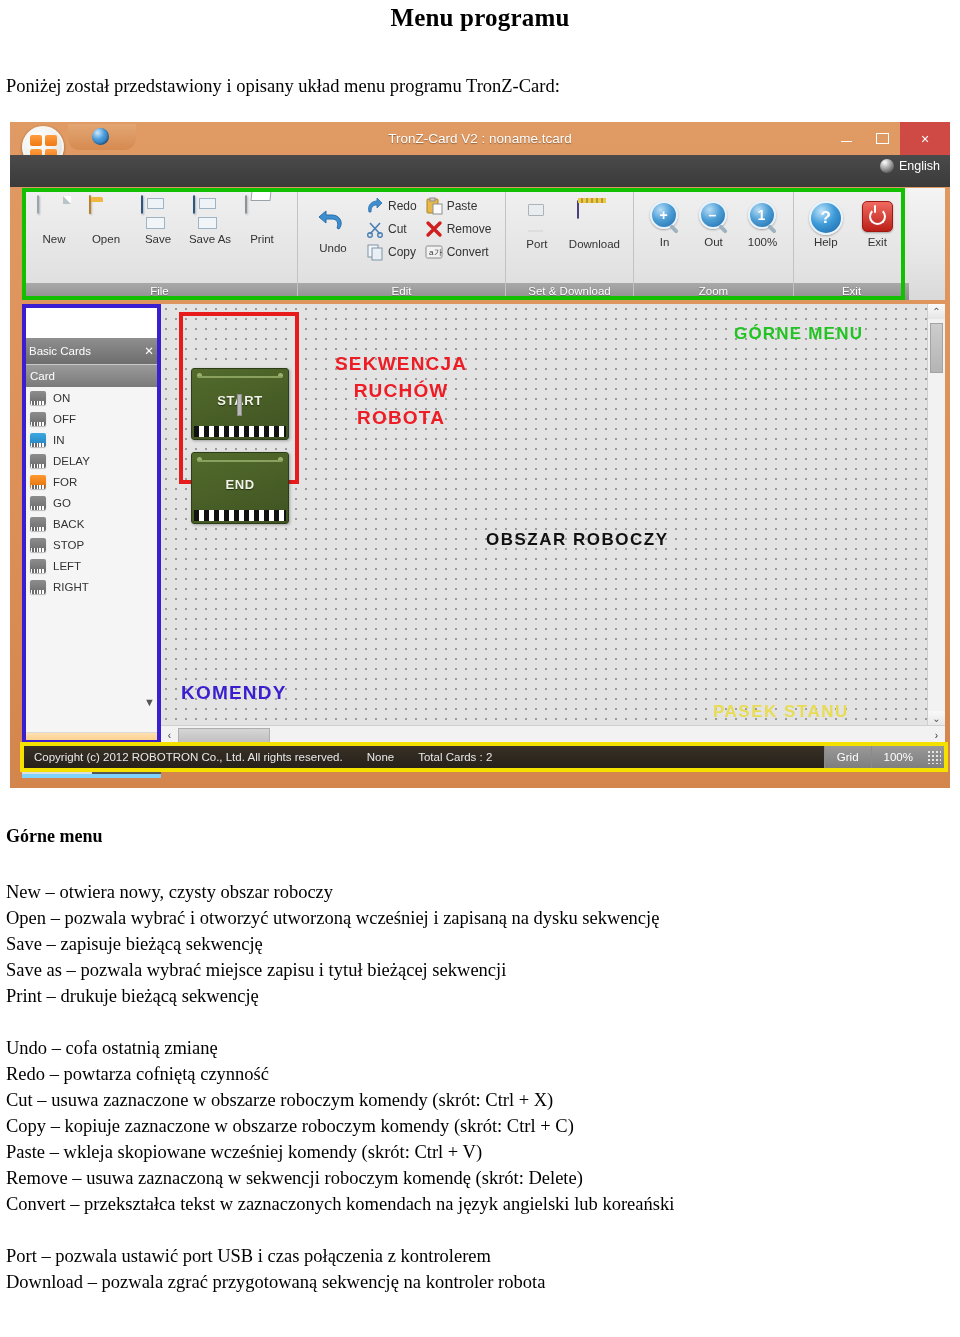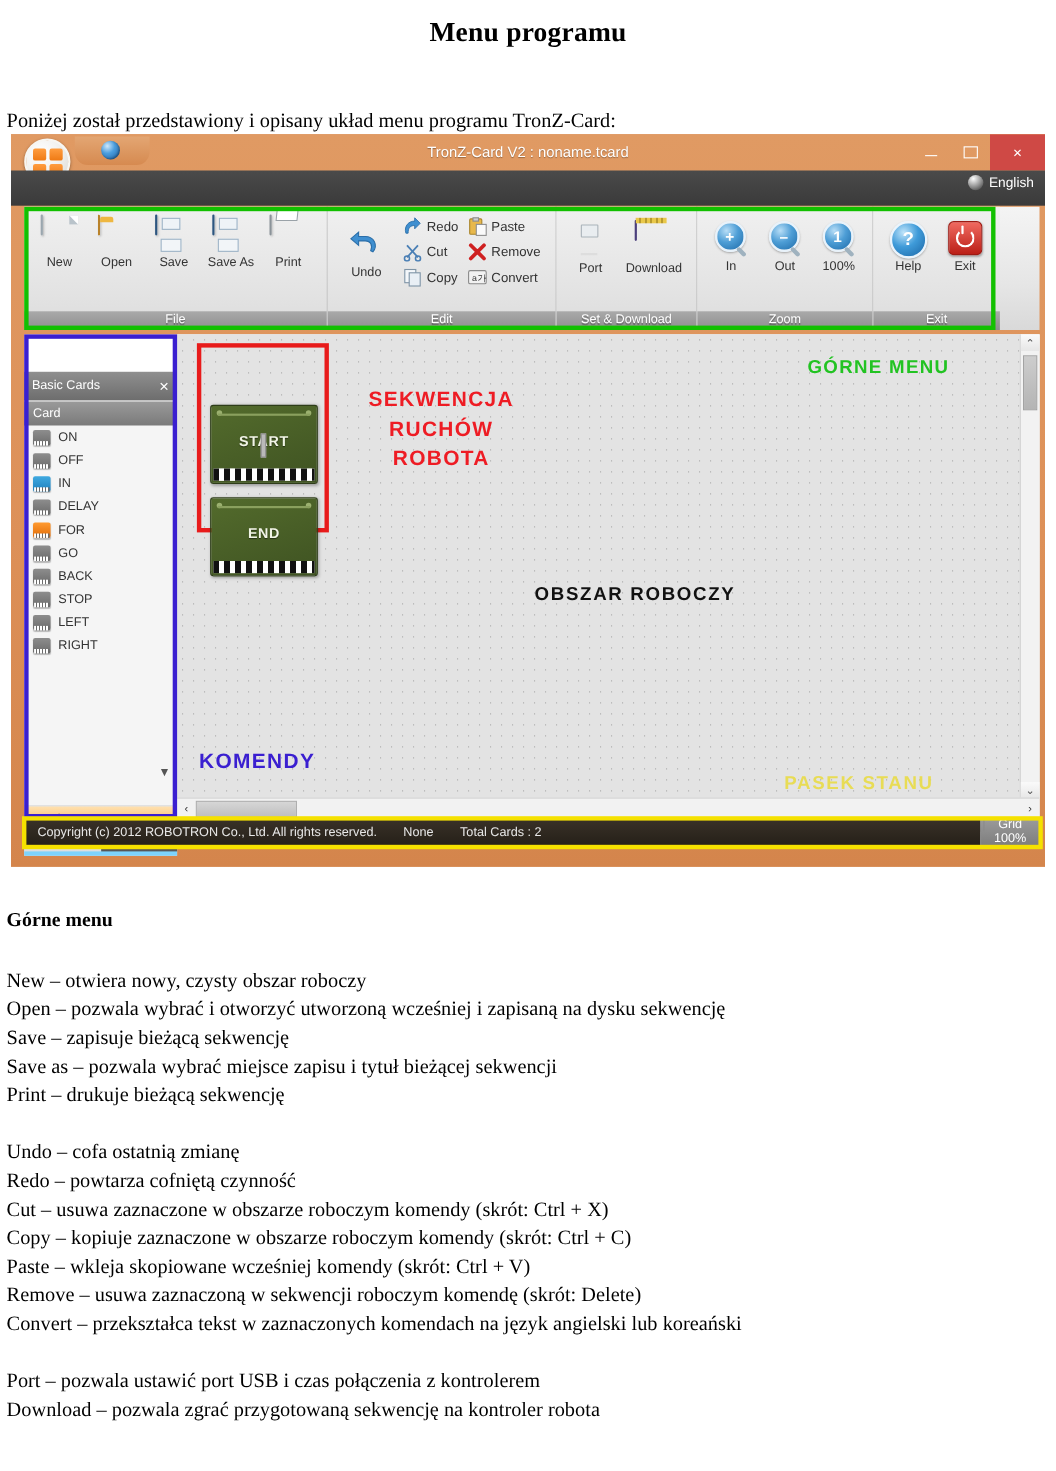--- a/index.html
+++ b/index.html
@@ -11,21 +11,21 @@
     overflow:hidden;
     position:relative;
   }
 
   
   .doc-title{
     text-align:center;
     font-family:"Liberation Serif", serif;
     font-weight:bold;
     font-size:25px;
-    margin:12px;
+    margin:0;
     padding-top:4px;
     letter-spacing:0.2px;
   }
   .doc-intro{
     font-size:18.5px;
     margin:0;
     padding:44px 0 0 6px;
   }
 
   
@@ -282,21 +282,21 @@
     display:flex; align-items:center; color:#e8e8e8; font-size:11.5px;
     font-family:"Liberation Sans",sans-serif;
     box-sizing:border-box;
   }
   .hl-yellow{
     position:absolute; left:10px; top:620px; width:928px; height:30px;
     border:4px solid #f5e100; box-sizing:border-box; z-index:7; pointer-events:none;
   }
   .sb-seg{ padding:0 12px; height:26px; display:flex; align-items:center;}
   .sb-right{ margin-left:auto; display:flex; align-items:center; height:26px;
-    background:linear-gradient(180deg,#9b9b9b,#7c7c7c); color:#fff;flex-direction:column;}
+    background:linear-gradient(180deg,#9b9b9b,#7c7c7c); color:#fff;}
   .sb-right .sb-seg{ border-left:1px solid #8a8a8a;}
   .grip{ width:14px; height:14px; margin:0 4px 0 2px;
     background-image:radial-gradient(#e6e6e6 1px, transparent 1.1px);
     background-size:4px 4px;}
 
   
   .sect-head{
     position:absolute; left:6px; top:826px;
     font-weight:bold; font-size:18px;
   }

